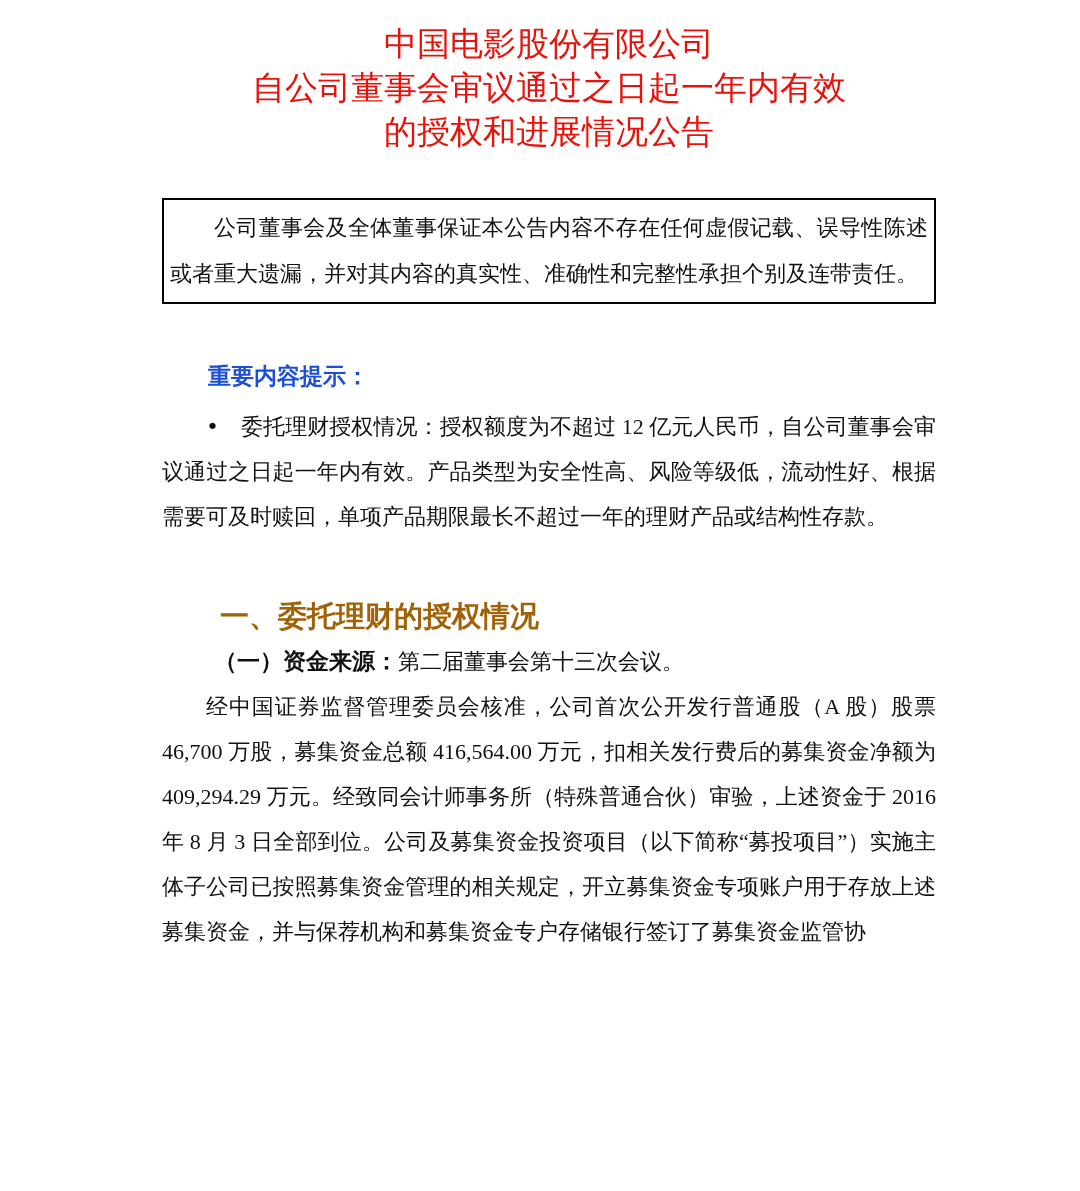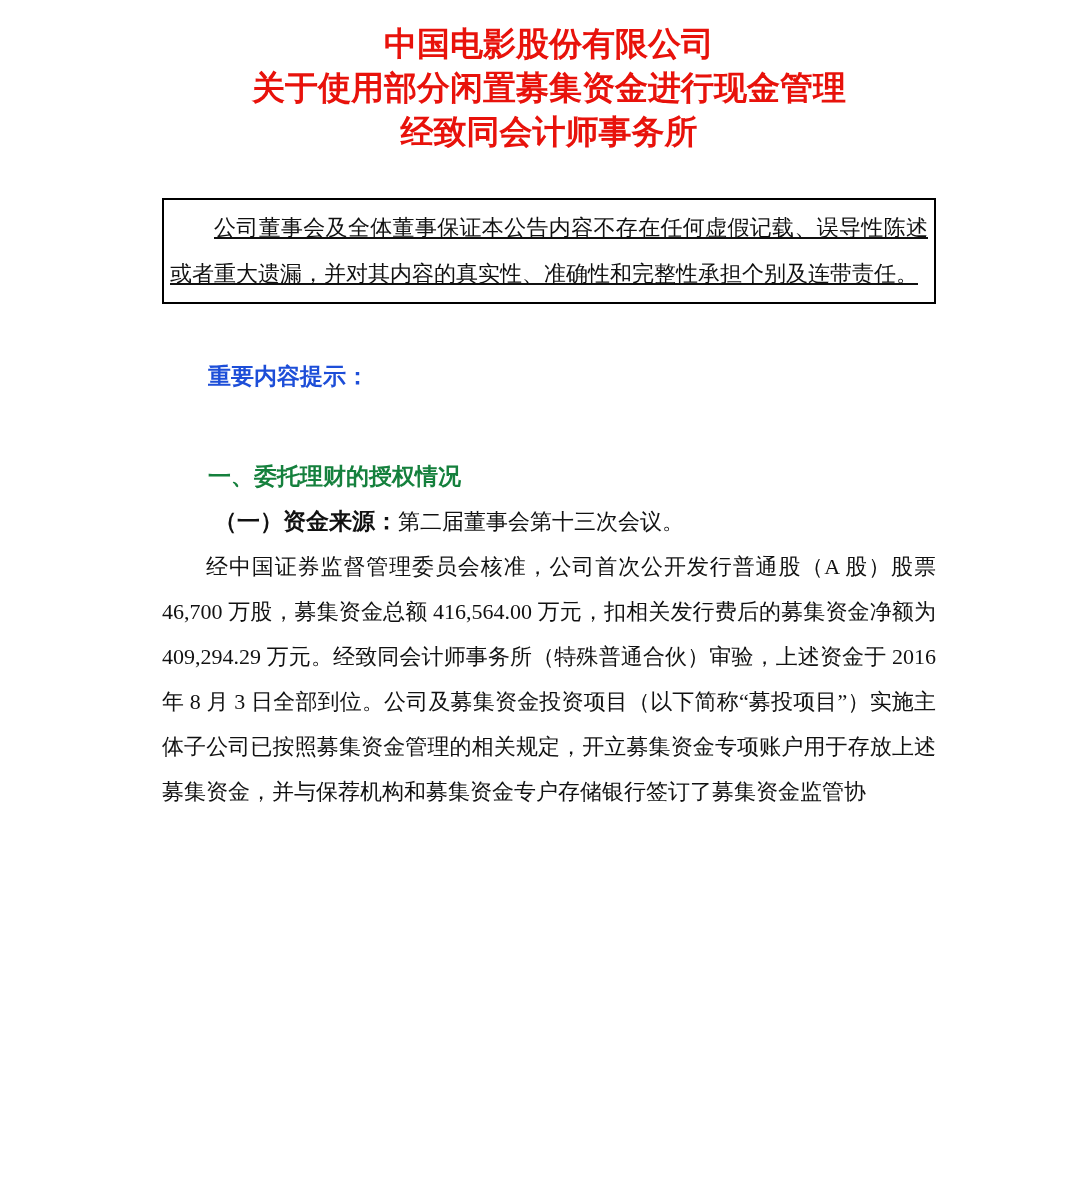--- a/index.html
+++ b/index.html
@@ -18,58 +18,57 @@
   }
   .content {
     padding-left: 162px;
     width: 774px;
   }
   .doc-title {
     margin: 0;
     padding-top: 22px;
     text-align: center;
     color: #e8120b;
-    font-weight: bold;
+    font-weight: normal;
     font-size: 33px;
     line-height: 44px;
     font-family: "Liberation Sans", sans-serif;
   }
   .title-line {
     display: block;
   }
   .disclaimer-box {
     margin-top: 44px;
     border: 2px solid #000000;
     padding: 5px 6px;
   }
   .disclaimer-text {
     margin: 0;
     font-size: 22px;
     line-height: 46px;
     text-indent: 2em;
     text-align: justify;
-    text-decoration: underline;
   }
   .notice-heading {
     margin: 50px 0 0 0;
     font-size: 23px;
     font-weight: bold;
     font-family: "Liberation Sans", sans-serif;
     text-indent: 2em;
     line-height: 45px;
     color: #1d4ed8;
   }
   .section-heading {
     margin: 55px 0 0 0;
-    font-size: 23px;
+    font-size: 29px;
     font-weight: bold;
     font-family: "Liberation Sans", sans-serif;
     text-indent: 2em;
     line-height: 45px;
-    color: #15803d;
+    color: #a16207;
   }
   .body-para {
     margin: 0;
     font-size: 22px;
     line-height: 45px;
     text-align: justify;
     text-indent: 2em;
     color: #111111;
   }
   .bullet-first {
@@ -89,30 +88,31 @@
   }
 </style>
 </head>
 <body>
 
 <div class="page">
   <div class="content">
 
     <h1 class="doc-title">
       <span class="title-line">中国电影股份有限公司</span>
-      <span class="title-line">关于使用部分闲置募集资金进行现金管理</span>
-      <span class="title-line">经致同会计师事务所</span>
+      <span class="title-line">自公司董事会审议通过之日起一年内有效</span>
+      <span class="title-line">的授权和进展情况公告</span>
     </h1>
 
     <div class="disclaimer-box">
       <p class="disclaimer-text">公司董事会及全体董事保证本公告内容不存在任何虚假记载、误导性陈述或者重大遗漏，并对其内容的真实性、准确性和完整性承担个别及连带责任。</p>
     </div>
 
     <p class="notice-heading">重要内容提示：</p>
 
+    <p class="body-para bullet-first"><span class="bullet-dot">•</span><span>委托理财授权情况：授权额度为不超过 12 亿元人民币，自公司董事会审议通过之日起一年内有效。产品类型为安全性高、风险等级低，流动性好、根据需要可及时赎回，单项产品期限最长不超过一年的理财产品或结构性存款。</span></p>
 
 
     <p class="section-heading">一、委托理财的授权情况</p>
 
 
     <p class="body-para"><span class="inline-label">（一）资金来源：</span><span>第二届董事会第十三次会议。</span></p>
 
     <p class="body-para">经中国证券监督管理委员会核准，公司首次公开发行普通股（A 股）股票 46,700 万股，募集资金总额 416,564.00 万元，扣相关发行费后的募集资金净额为 409,294.29 万元。经致同会计师事务所（特殊普通合伙）审验，上述资金于 2016 年 8 月 3 日全部到位。公司及募集资金投资项目（以下简称“募投项目”）实施主体子公司已按照募集资金管理的相关规定，开立募集资金专项账户用于存放上述募集资金，并与保荐机构和募集资金专户存储银行签订了募集资金监管协</p>
 
   </div>

